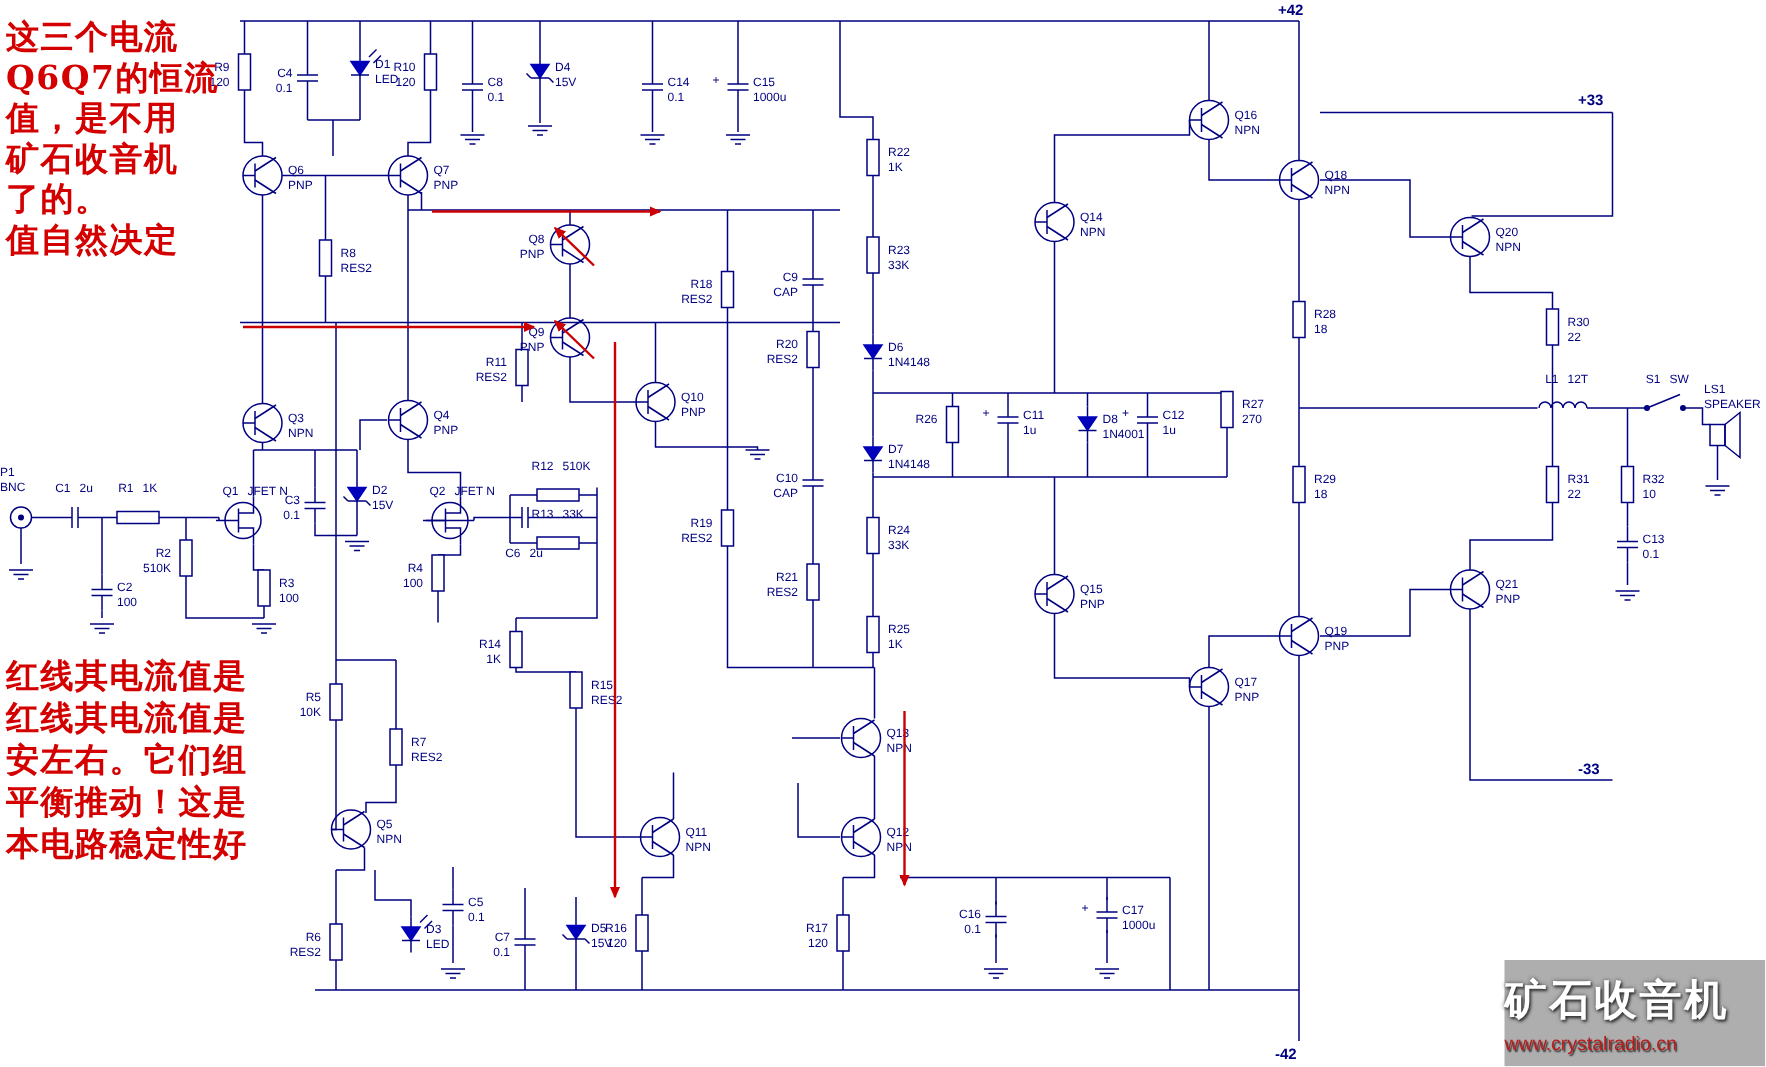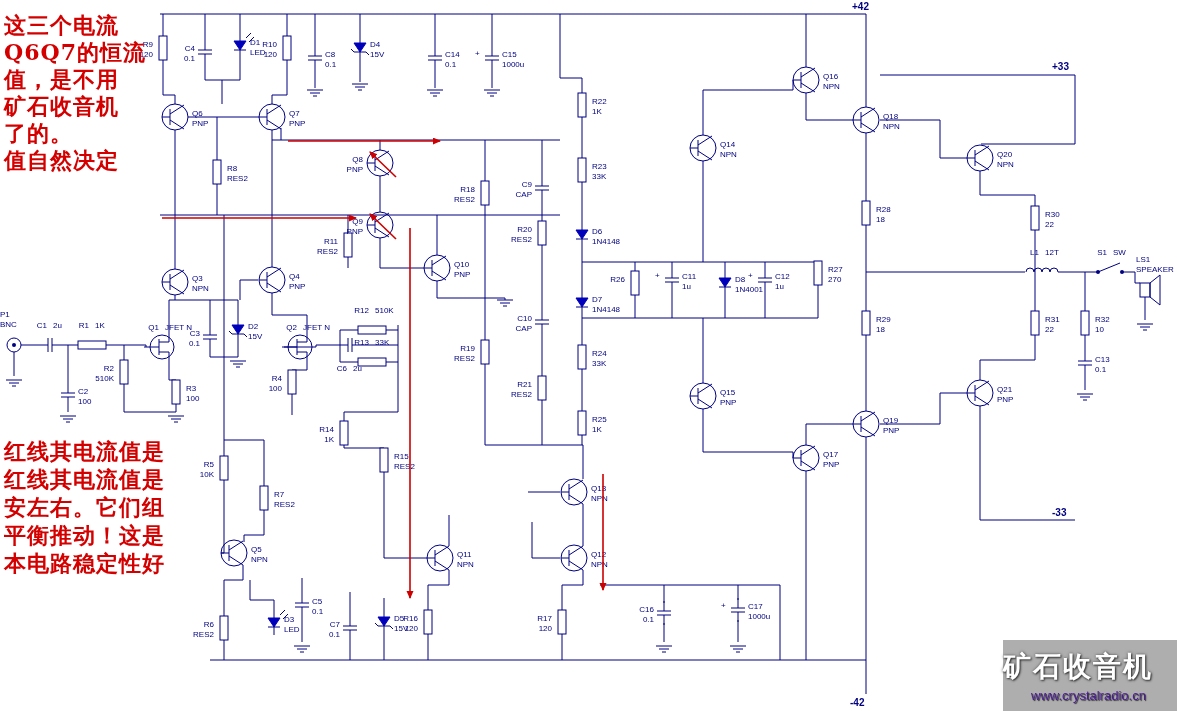--- a/index.html
+++ b/index.html
@@ -16,21 +16,21 @@
   .ann{position:absolute;color:#d40000;font-weight:bold;font-size:22px;letter-spacing:1px;
        font-family:"DejaVu Serif","Liberation Serif",serif;white-space:nowrap;}
   .ann1{left:4px;top:12px;line-height:27px;}
   .ann2{left:4px;top:437px;line-height:28px;}
   .watermark{position:absolute;right:0;bottom:0;width:174px;height:71px;
              background:rgba(115,115,115,0.58);display:flex;flex-direction:column;
              justify-content:center;}
   .wm-title{color:#ffffff;font-weight:bold;font-size:28px;letter-spacing:2px;
             font-family:"DejaVu Serif","Liberation Serif",serif;
             text-shadow:1px 1px 2px #333,0 0 3px #555;}
-  .wm-url{color:#4c1d95;font-size:13px;margin-top:2px;text-shadow:1px 1px 1px #333;margin-left:28px;}
+  .wm-url{color:#b91c1c;font-size:13px;margin-top:2px;text-shadow:1px 1px 1px #333;}
 </style>
 </head>
 <body>
 
 <div class="stage">
 
   <svg width="1177" height="711" viewBox="0 0 1177 711">
     <defs>
       <marker id="ra" markerWidth="9" markerHeight="8" refX="7" refY="3.5" orient="auto" markerUnits="userSpaceOnUse">
         <path d="M0,0 L8,3.5 L0,7 Z" fill="#cc0000"></path>

